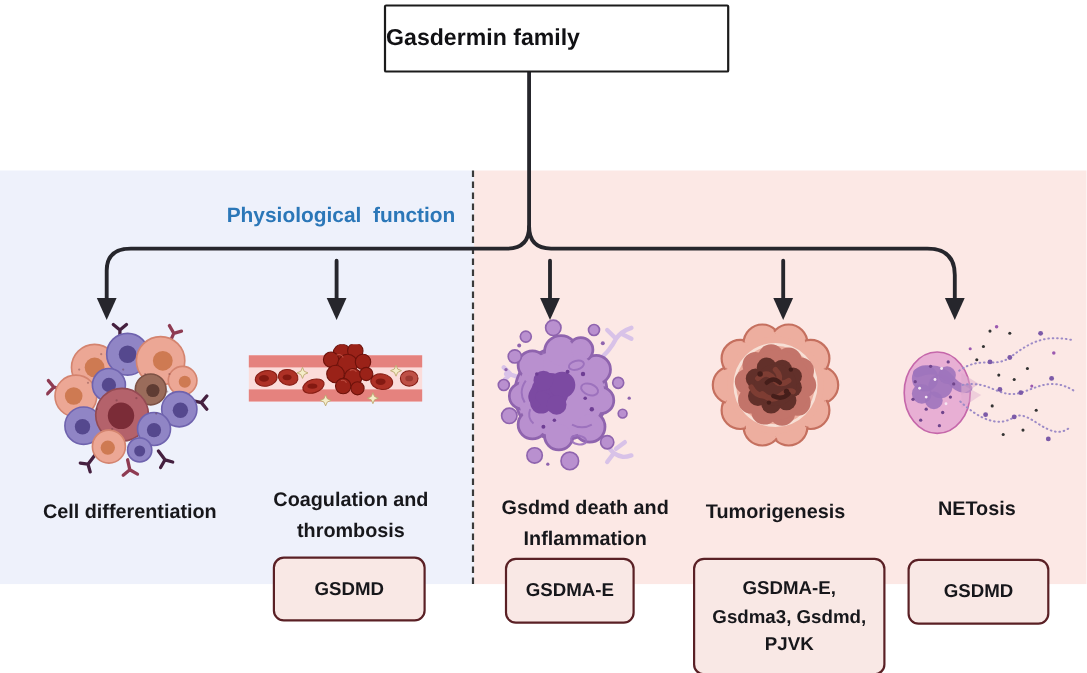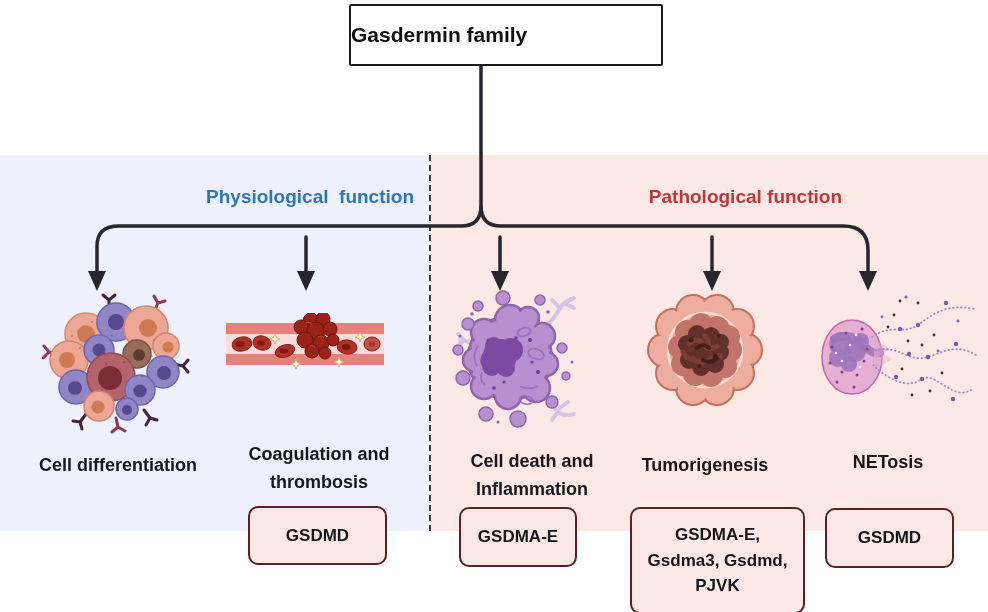--- a/index.html
+++ b/index.html
@@ -34,21 +34,20 @@
 
   <div class="panel panel-left"></div>
   <div class="panel panel-right"></div>
   <div class="divider"></div>
 
   <div class="title-box">
     <span>Gasdermin family</span>
   </div>
 
   <div class="branch-header header-physio">Physiological  function</div>
-  <div class="branch-header header-patho">Pathological function</div>
 
   <svg class="connectors" viewBox="0 0 988 235">
     <g fill="none" stroke="#26262c" stroke-width="3.5" stroke-linecap="round" stroke-linejoin="round">
       <path d="M481,2 L481,146 Q481,166 461,166 L119,166 Q97,166 97,186 L97,213"></path>
       <path d="M481,146 Q481,166 501,166 L843,166 Q868,166 868,190 L868,213"></path>
       <path d="M306,177 L306,213"></path>
       <path d="M500,177 L500,213"></path>
       <path d="M712,177 L712,213"></path>
     </g>
     <g fill="#26262c">
@@ -368,21 +367,21 @@
       <circle cx="94" cy="10" r="1.6"></circle>
         <circle cx="146" cy="34" r="1.6"></circle>
         <circle cx="70" cy="30" r="1.4"></circle>
       <circle cx="126" cy="64" r="1.4"></circle>
     </g>
   </svg>
 
   <div class="cat-label" style="left:18px;top:452px;width:200px">Cell differentiation</div>
   <div class="cat-label" style="left:233px;top:441px;width:172px">Coagulation and
 thrombosis</div>
-  <div class="cat-label" style="left:448px;top:448px;width:168px">Cell death and
+  <div class="cat-label" style="left:448px;top:448px;width:168px">Gsdmd death and
 Inflammation</div>
   <div class="cat-label" style="left:833px;top:449px;width:110px">NETosis</div>
   <div class="cat-label" style="left:618px;top:452px;width:174px">Tumorigenesis</div>
 
   <div class="gene-box" style="left:248px;top:506px;width:135px;height:55px">GSDMD</div>
   <div class="gene-box" style="left:459px;top:507px;width:114px;height:56px">GSDMA-E</div>
   <div class="gene-box" style="left:630px;top:507px;width:171px;height:103px">GSDMA-E,
 Gsdma3, Gsdmd,
 PJVK</div>
   <div class="gene-box" style="left:825px;top:508px;width:125px;height:56px">GSDMD</div>

